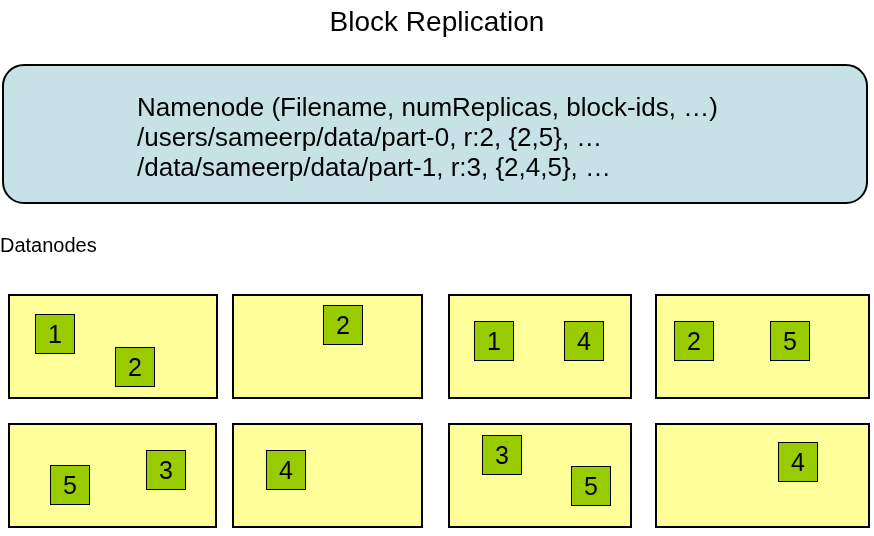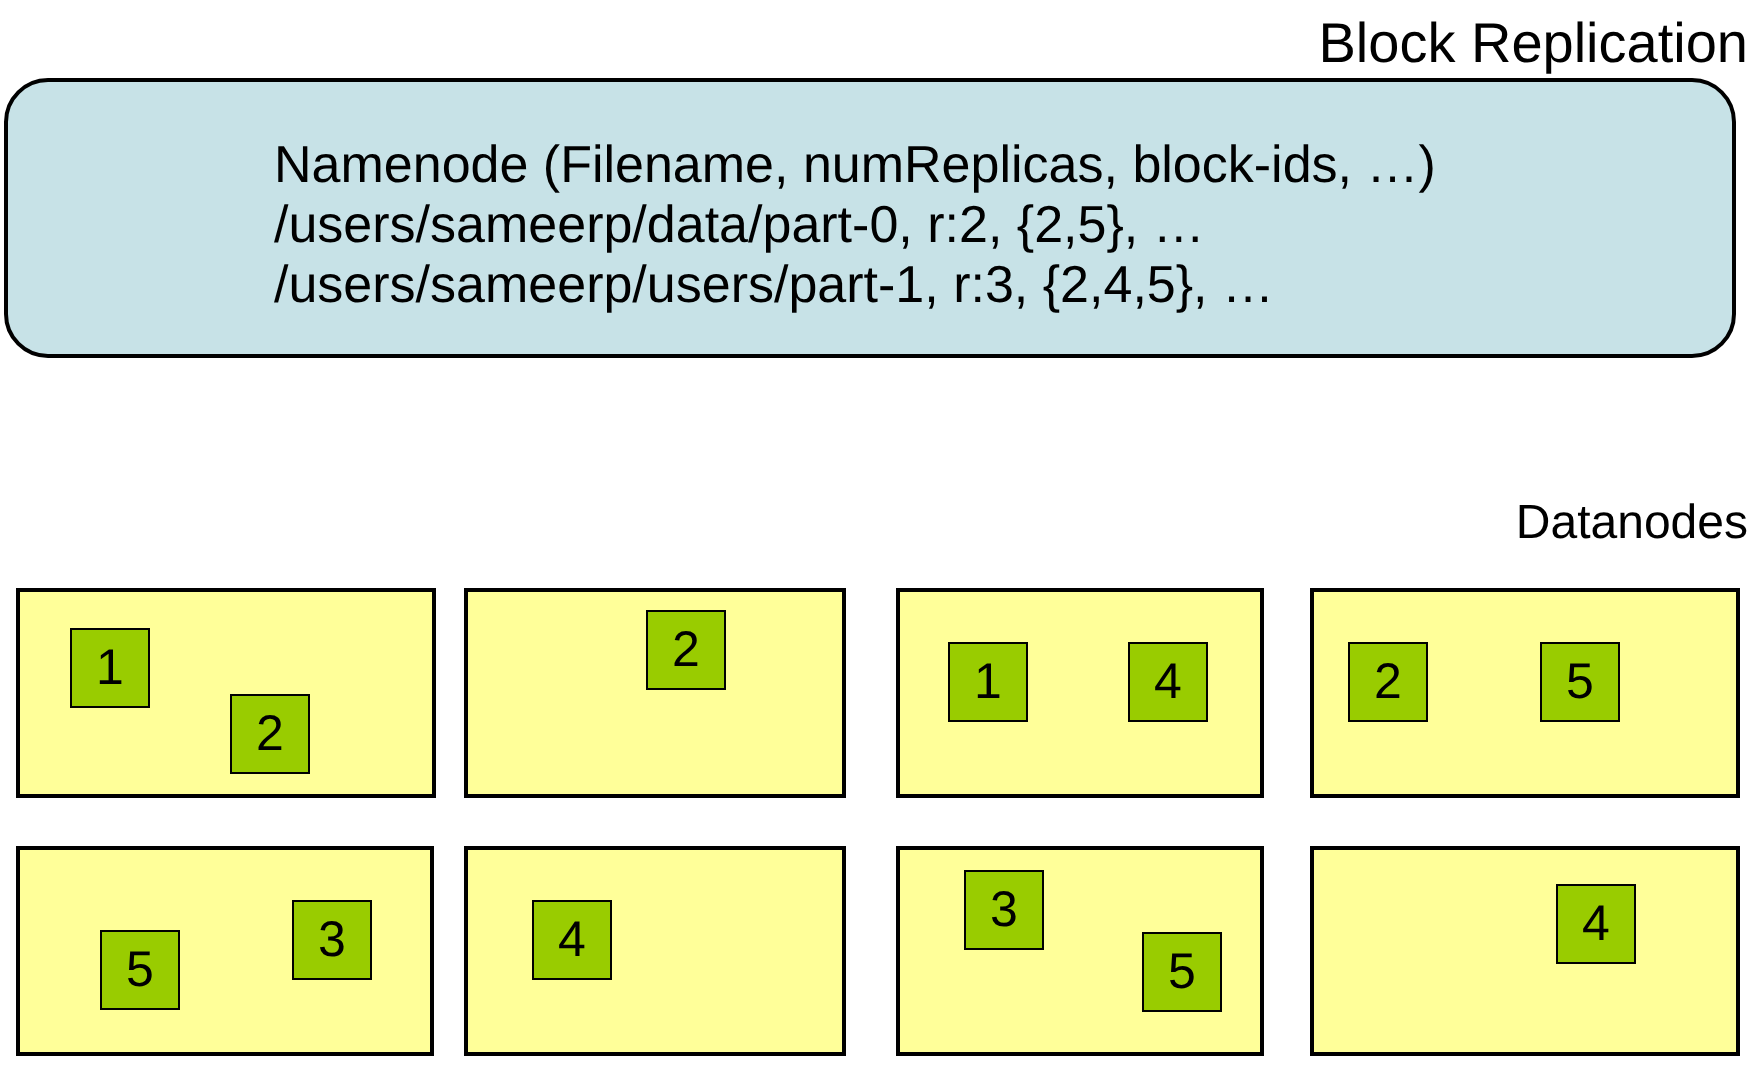--- a/index.html
+++ b/index.html
@@ -3,35 +3,35 @@
 <meta charset="utf-8">
 <style>
   html,body{margin:0;padding:0;background:#fff;}
   .stage{
     position:relative;width:874px;height:536px;overflow:hidden;
     background:#fff;color:#000;
     font-family:"Liberation Sans","DejaVu Sans",sans-serif;
   }
   .title{
     position:absolute;top:5px;left:0;width:100%;
-    text-align:right;font-size:28px;line-height:33px;
+    text-align:center;font-size:28px;line-height:33px;
   }
   .namenode{
-    position:absolute;left:2px;top:39px;width:866px;height:140px;
+    position:absolute;left:2px;top:64px;width:866px;height:140px;
     background:var(--nn-fill,#C7E2E7);
     border:2px solid var(--line,#000);
     border-radius:22px;box-sizing:border-box;
   }
   .nn-lines{
     position:absolute;left:133px;top:26px;
     font-size:26px;line-height:30px;white-space:nowrap;
   }
   .dn-label{
-    position:absolute;top:245px;left:0;width:100%;
-    text-align:right;font-size:24px;line-height:33px;
+    position:absolute;top:229px;left:0;width:100%;
+    text-align:left;font-size:20px;line-height:33px;
   }
   .datanode{
     position:absolute;
     background:var(--dn-fill,#FFFF99);
     border:2px solid var(--line,#000);
     box-sizing:border-box;
   }
   .block{
     position:absolute;width:40px;height:40px;box-sizing:border-box;
     background:var(--blk-fill,#99CC00);
@@ -44,21 +44,21 @@
 <body>
 
 <div class="stage" style="--nn-fill: #C7E2E7; --dn-fill: #FFFF99; --blk-fill: #99CC00; --line: #000000;">
 
   <div class="title">Block Replication</div>
 
   <div class="namenode">
     <div class="nn-lines">
       <div>Namenode (Filename, numReplicas, block-ids, …)</div>
       <div>/users/sameerp/data/part-0, r:2, {2,5}, …</div>
-      <div>/users/sameerp/users/part-1, r:3, {2,4,5}, …</div>
+      <div>/data/sameerp/data/part-1, r:3, {2,4,5}, …</div>
     </div>
   </div>
 
   <div class="dn-label">Datanodes</div>
 
   <div id="datanodes">
       <div class="datanode" style="left: 8px; top: 294px; width: 210px; height: 105px;">
         <div class="block" style="left: 25px; top: 18px;">1</div>
         <div class="block" style="left: 105px; top: 51px;">2</div>
       </div>

